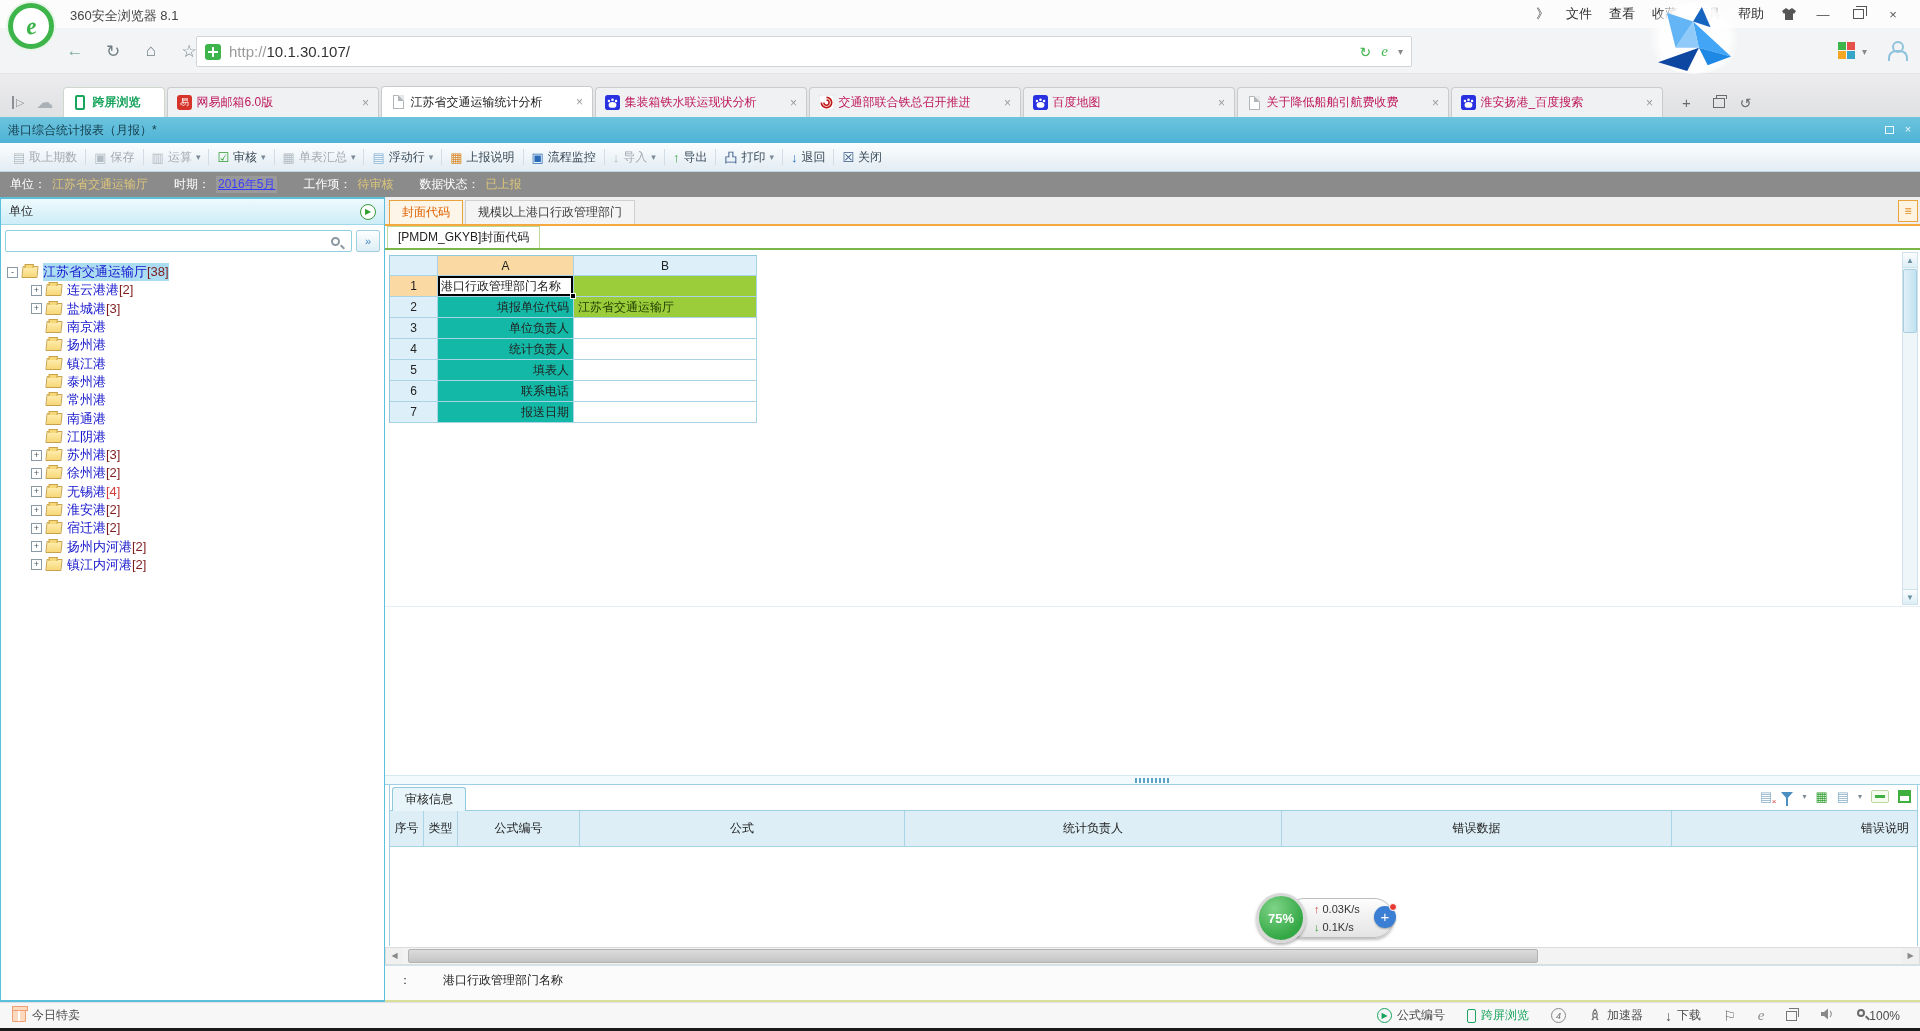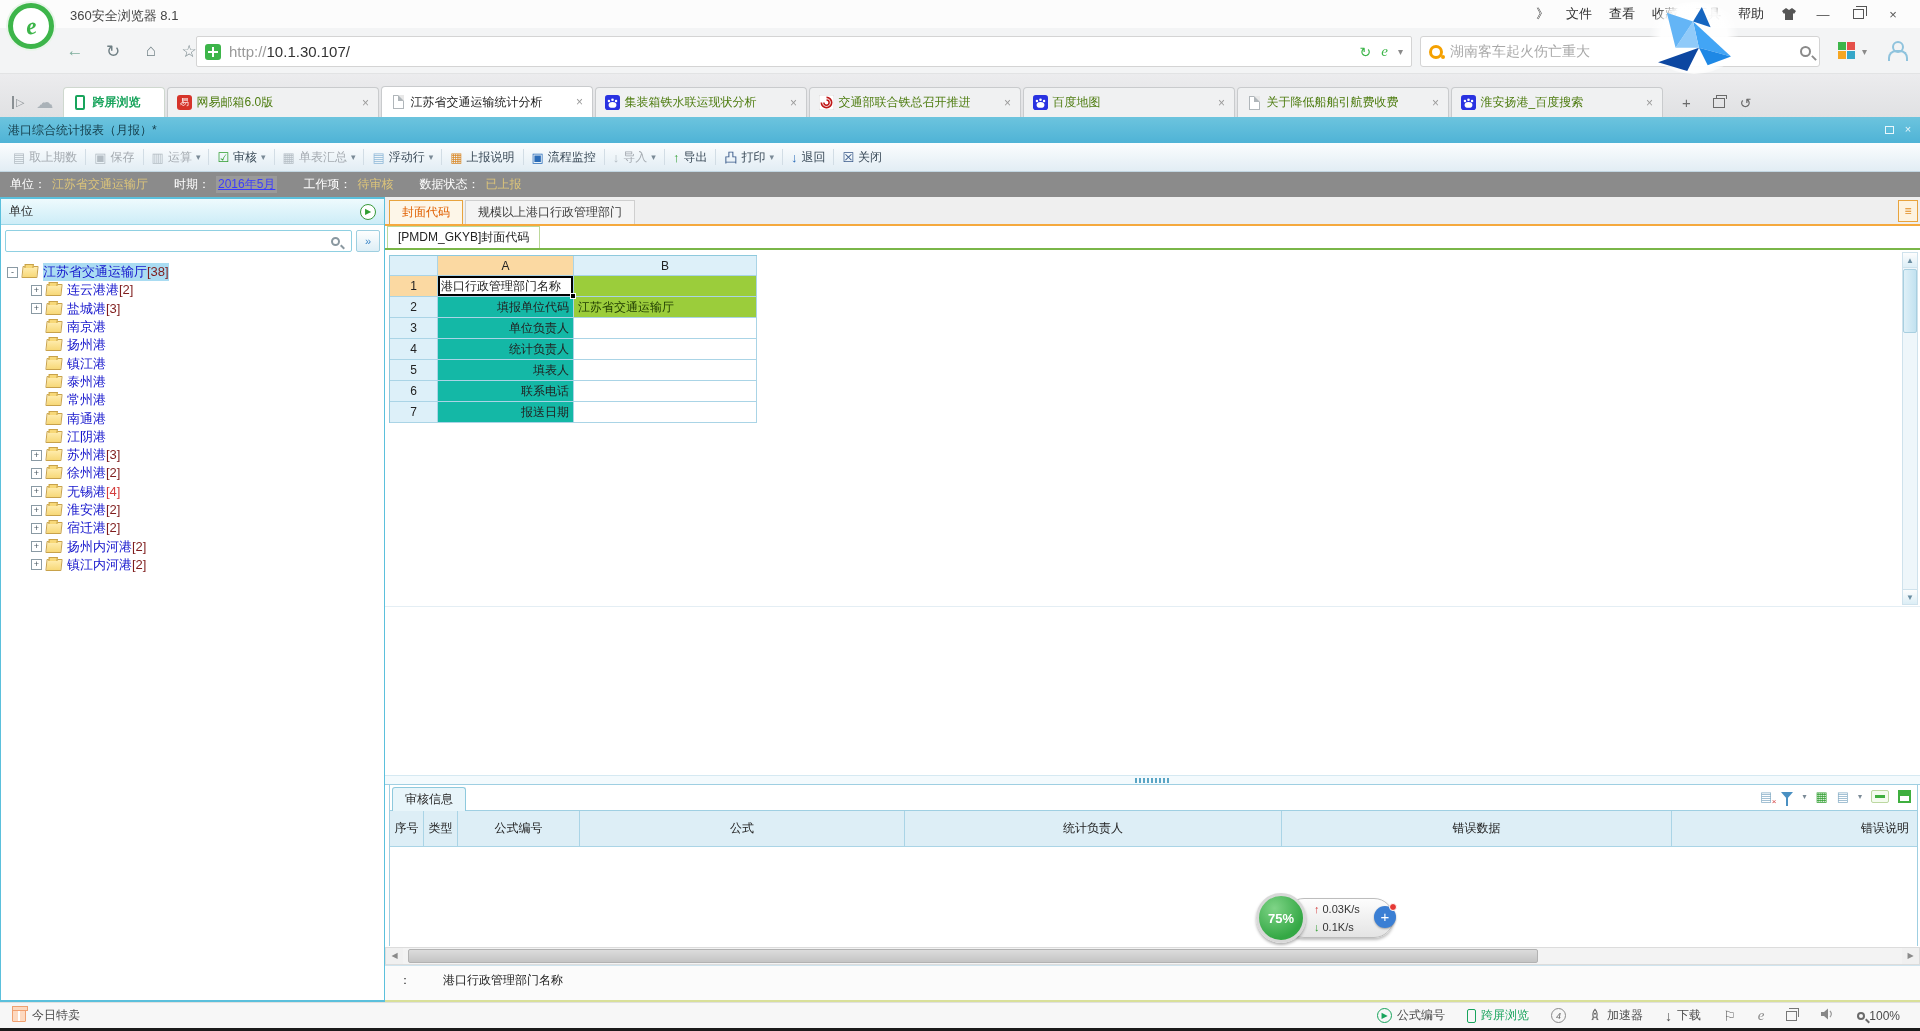--- a/index.html
+++ b/index.html
@@ -46,21 +46,21 @@
 .bird svg{position:absolute;left:10px;top:4px}
 
 .tabstrip{position:absolute;left:0;top:74px;width:100%;height:43px;background:linear-gradient(#ececee,#e0e1e3);display:flex;align-items:flex-end;padding:0 0 0 12px}
 .striptool{display:flex;align-items:center;height:30px;margin-bottom:0;color:#8a9094;gap:12px;margin-right:10px}
 .collapse-ic{border-left:2px solid #8a9094;padding-left:2px;font-size:11px}
 .cloud-ic{font-size:17px;color:#aab2b8}
 .tab{height:30px;display:flex;align-items:center;padding:0 6px 0 8px;border:1px solid #c9cbcd;border-bottom:none;border-radius:4px 4px 0 0;background:#f0f1f2;width:212px;margin-right:2px;position:relative}
 .tab.special{width:102px;background:#fff;border-color:#cfd8cf}
 .tab.special .tlab{color:#18a45c;font-weight:bold}
 .tab.active{background:#fff;height:31px;box-shadow:0 1px 0 #fff}
-.tab .tlab{flex:1;white-space:nowrap;overflow:hidden;text-overflow:ellipsis;color:#4d7c0f;font-size:12px;margin:0 4px}
+.tab .tlab{flex:1;white-space:nowrap;overflow:hidden;text-overflow:ellipsis;color:#be185d;font-size:12px;margin:0 4px}
 .tab.active .tlab{color:#1a1a1a}
 .tab .tclose{color:#9a9a9a;font-size:12px;width:14px;text-align:center}
 .ticon{width:16px;height:16px;flex:none;display:flex;align-items:center;justify-content:center}
 .phone-ic{width:10px;height:15px;border:2px solid #18a45c;border-radius:2px;position:relative}
 .mail-ic{width:15px;height:15px;background:#d6342a;border-radius:3px;color:#fff;font-size:9px;display:flex;align-items:center;justify-content:center}
 .file-ic{width:11px;height:14px;background:#fff;border:1px solid #b0b6ba;position:relative}
 .file-ic:after{content:"";position:absolute;right:-1px;top:-1px;border:3px solid #e8e8e8;border-left-color:#b0b6ba;border-bottom-color:#b0b6ba}
 .newtab{width:26px;height:26px;margin:0 4px 2px 8px;font-size:15px;color:#6a6a6a;display:flex;align-items:center;justify-content:center}
 .striptool2{display:flex;align-items:center;gap:14px;color:#6a6a6a;font-size:14px;margin:0 0 6px 10px}
 .tablist-ic{position:relative;width:12px;height:10px;border:1px solid #6a6a6a}
@@ -174,21 +174,21 @@
 .bb-right{margin-left:auto;display:flex;align-items:center;gap:22px;margin-right:20px}
 .bb-item{display:flex;align-items:center;gap:5px}
 .bb-item.green{color:#18a45c}
 .live-ic{width:15px;height:15px;border:1.5px solid #18a45c;border-radius:50%;color:#18a45c;font-size:8px;display:flex;align-items:center;justify-content:center}
 .phone-sm{width:9px;height:14px;border:1.5px solid #18a45c;border-radius:2px}
 .mode-ic{width:15px;height:15px;border:1.5px solid #8a8a8a;border-radius:50%;color:#6a6a6a;font-size:9px;display:flex;align-items:center;justify-content:center;font-style:italic}
 .flag-ic{font-size:14px;color:#6a6a6a}
 .e-ic{font-size:15px;color:#8a8a8a;font-style:italic;font-family:"Liberation Serif",serif}
 .restore-sm{width:11px;height:10px;border:1px solid #777;position:relative}
 .restore-sm:before{content:"";position:absolute;left:2px;top:-4px;width:9px;height:8px;border:1px solid #777;border-bottom:none;border-left:none}
-.zoom-item{display:flex;align-items:center;gap:4px}
+.zoom-item{display:flex;gap:4px}
 .mag-sm{width:8px;height:8px;border:2px solid #6a6a6a;border-radius:50%;position:relative}
 .mag-sm:after{content:"";position:absolute;left:6px;top:6px;width:5px;height:2px;background:#6a6a6a;transform:rotate(45deg)}
 .taskstrip{position:absolute;left:0;top:1028px;width:100%;height:3px;background:#1b1b1b}
 </style>
 </head>
 <body>
 
 <div class="titlebar">
   <span class="btitle">360安全浏览器 8.1</span>
   <div class="tmenu">
@@ -221,25 +221,20 @@
   </div>
   <div class="urlbox">
     <span class="shield"></span>
     <span class="urlscheme">http://</span>
     <span class="urlhost">10.1.30.107/</span>
     <span class="urlright">
       <span>↻</span>
       <span class="e-ic" style="color:#3db54a">e</span>
       <span class="caret">▾</span>
     </span>
-  </div>
-  <div class="searchbox">
-    <span class="so-logo"></span>
-    <span class="searchtext">湖南客车起火伤亡重大</span>
-    <span class="mag"></span>
   </div>
   <span class="appsgrid">
       <span class="ag1"></span>
       <span class="ag2"></span>
       <span class="ag3"></span>
       <span class="ag4"></span>
     </span>
   <span class="gridcaret">▾</span>
   <span class="person"></span>
 </div>

